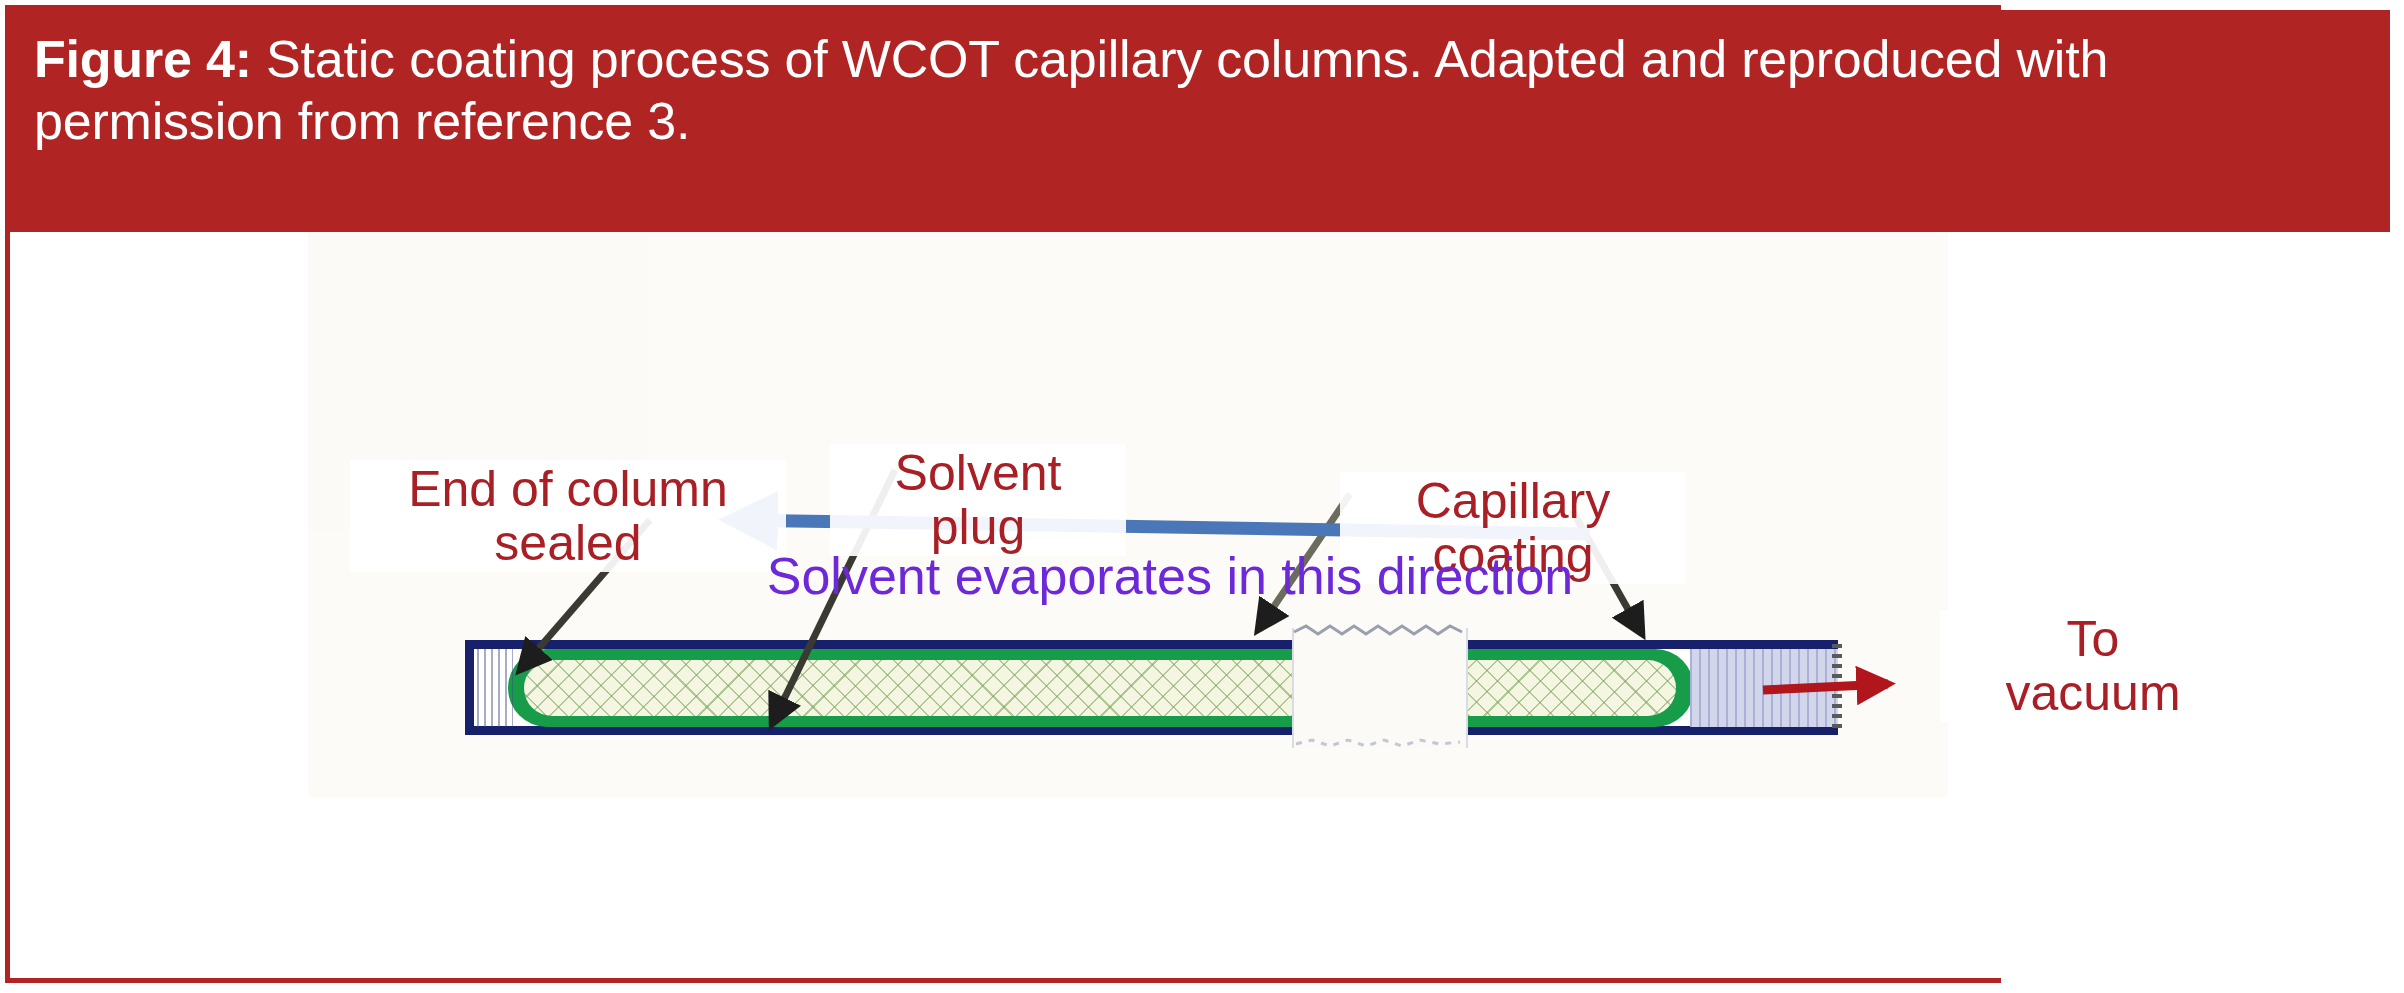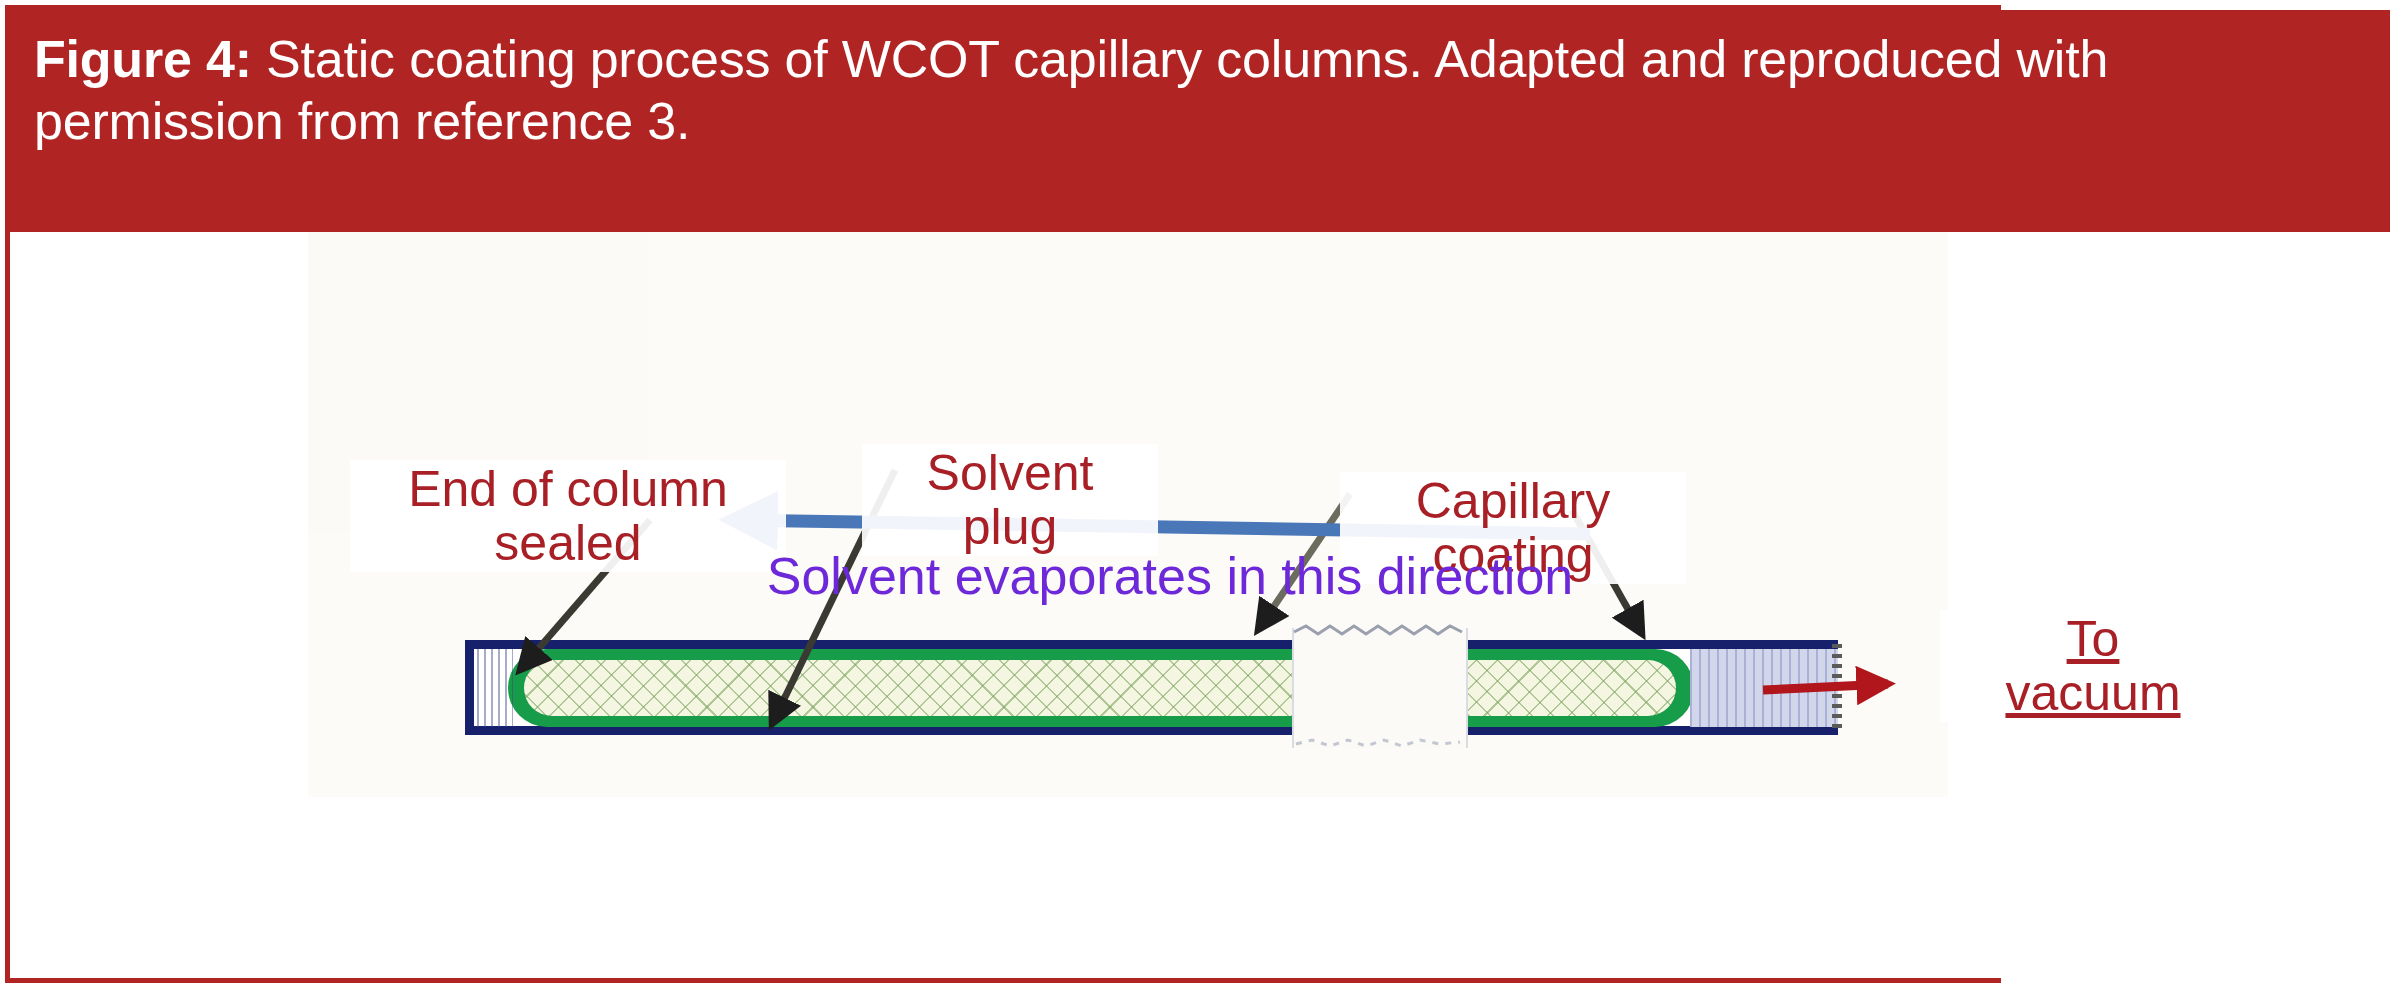--- a/index.html
+++ b/index.html
@@ -219,23 +219,23 @@
     color: #a81f25;
     font-family: "Liberation Sans", sans-serif;
     font-size: 50px;
     line-height: 1.08;
     text-align: center;
     white-space: pre-line;
     background: rgba(255,255,255,0.92);
     padding: 2px 8px;
   }
   #label-end-of-column { left: 300px; top: 228px; width: 420px; }
-  #label-solvent-plug  { left: 812px; top: 212px; width: 280px; }
+  #label-solvent-plug  { left: 780px; top: 212px; width: 280px; }
   #label-capillary     { left: 1290px; top: 240px; width: 330px; }
-  #label-to-vacuum     { left: 1890px; top: 378px; width: 290px; text-decoration: underline; }
+  #label-to-vacuum     { left: 1890px; top: 378px; width: 290px; }
 
   #label-evaporates {
     position: absolute;
     left: 640px;
     top: 314px;
     width: 960px;
     color: #6d28d9;
     font-family: "Liberation Sans", sans-serif;
     font-size: 52px;
     text-align: center;

